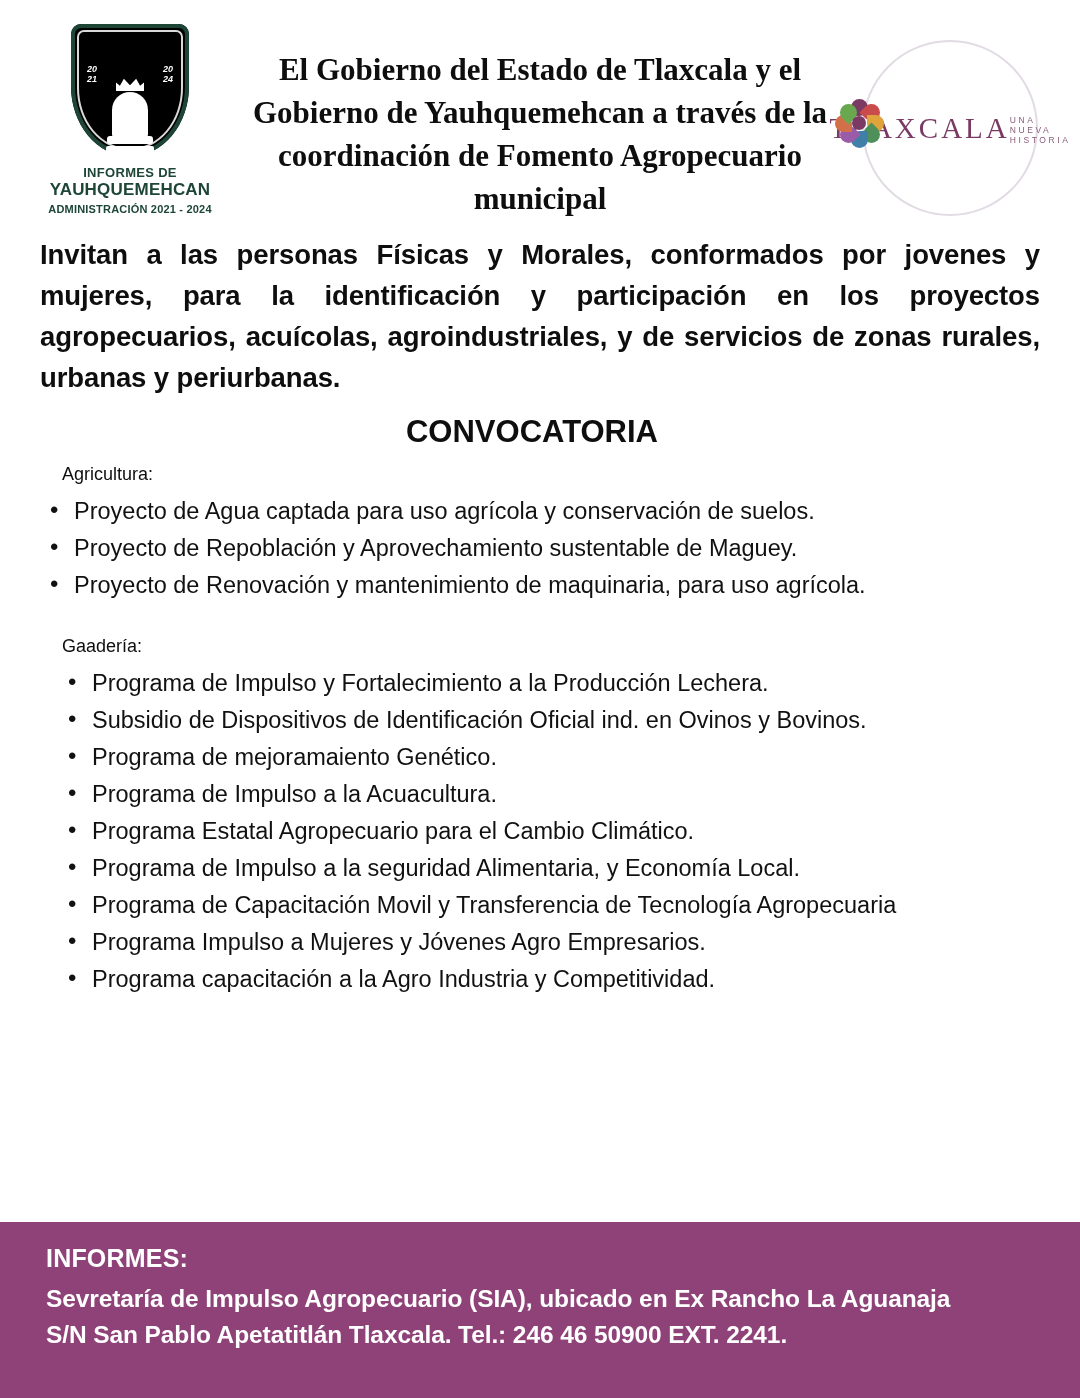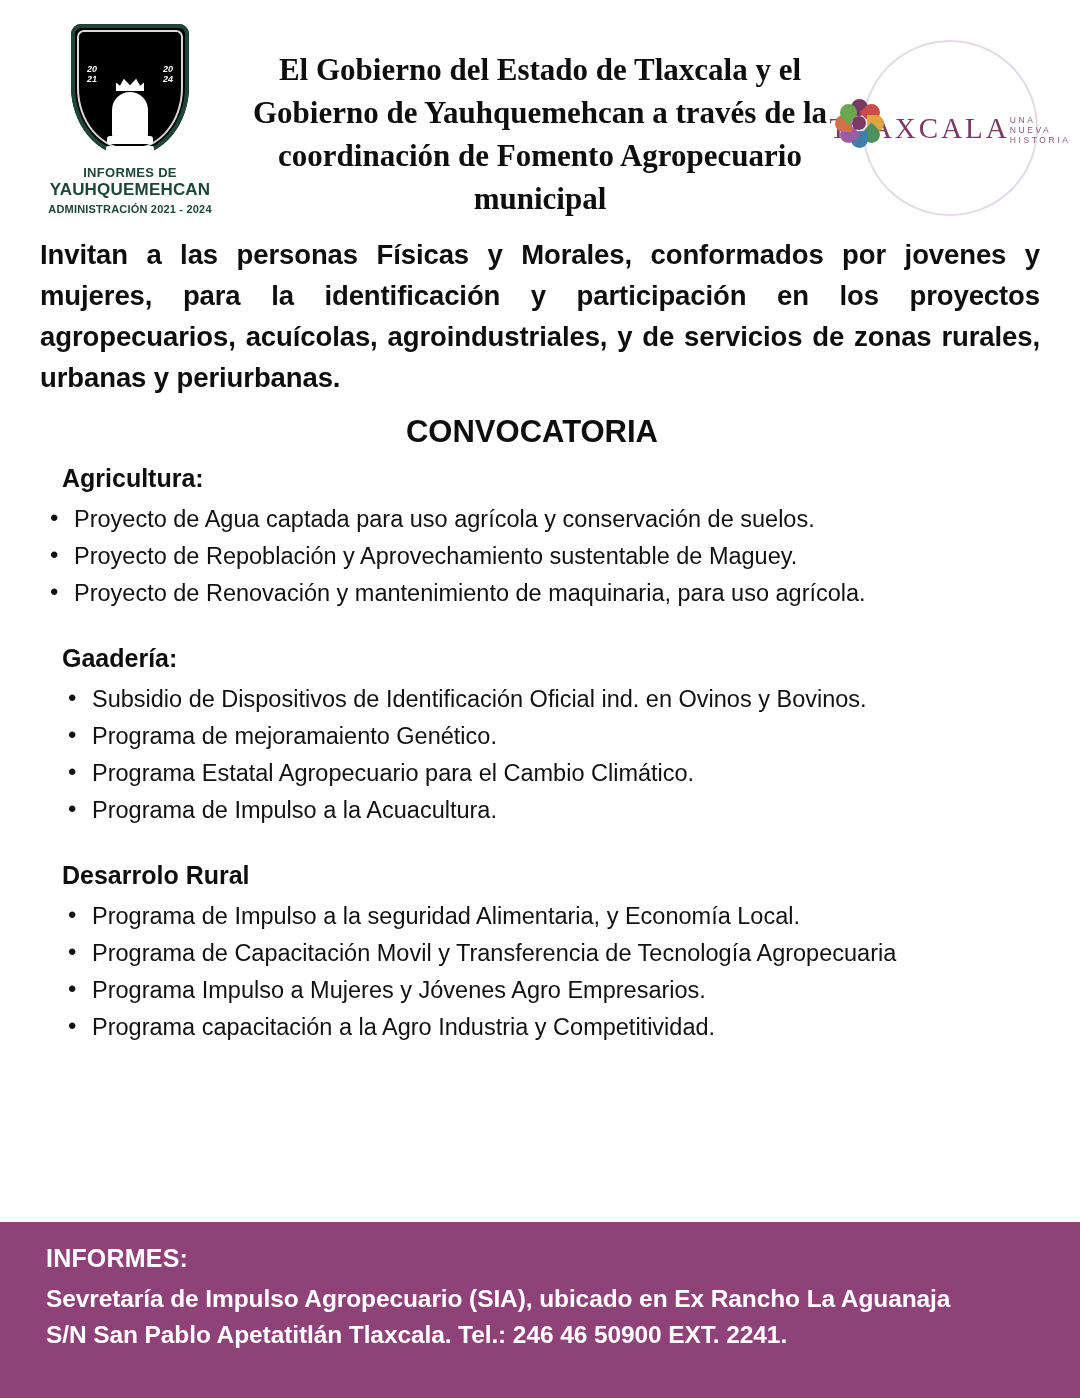--- a/index.html
+++ b/index.html
@@ -229,22 +229,22 @@
     font-weight: bold;
     margin: 16px 16px 4px 0;
     color: #0e0e0e;
   }
 
   
   .section {
     margin: 0 0 0 0;
   }
   .section-title {
-    font-size: 25px;
-    font-weight: bold;
+    font-size: 18px;
+    font-weight: normal;
     color: #0e0e0e;
     margin: 14px 0 10px 62px;
   }
   .section + .section .section-title { margin-top: 30px; }
   ul.items {
     list-style: none;
     margin: 0;
     padding: 0 36px 0 48px;
   }
   ul.items li {
@@ -342,29 +342,29 @@
   <ul class="items">
     <li>Proyecto de Agua captada para uso agrícola y conservación de suelos.</li>
     <li>Proyecto de Repoblación y Aprovechamiento sustentable de Maguey.</li>
     <li>Proyecto de Renovación y mantenimiento de maquinaria, para uso agrícola.</li>
   </ul>
 </div>
 
 <div class="section sec-gan">
   <div class="section-title">Gaadería:</div>
   <ul class="items">
+    <li>Programa de Impulso y Fortalecimiento a la Producción Lechera.</li>
     <li>Subsidio de Dispositivos de Identificación Oficial ind. en Ovinos y Bovinos.</li>
     <li>Programa de mejoramaiento Genético.</li>
+    <li>Programa de Impulso a la Acuacultura.</li>
     <li>Programa Estatal Agropecuario para el Cambio Climático.</li>
-    <li>Programa de Impulso a la Acuacultura.</li>
   </ul>
 </div>
 
 <div class="section sec-rural">
-  <div class="section-title">Desarrolo Rural</div>
   <ul class="items">
     <li>Programa de Impulso a la seguridad Alimentaria, y Economía Local.</li>
     <li>Programa de Capacitación Movil y Transferencia de Tecnología Agropecuaria</li>
     <li>Programa Impulso a Mujeres y Jóvenes Agro Empresarios.</li>
     <li>Programa capacitación a la Agro Industria y Competitividad.</li>
   </ul>
 </div>
 
 <div class="footer">
   <div class="footer-title">INFORMES:</div>

